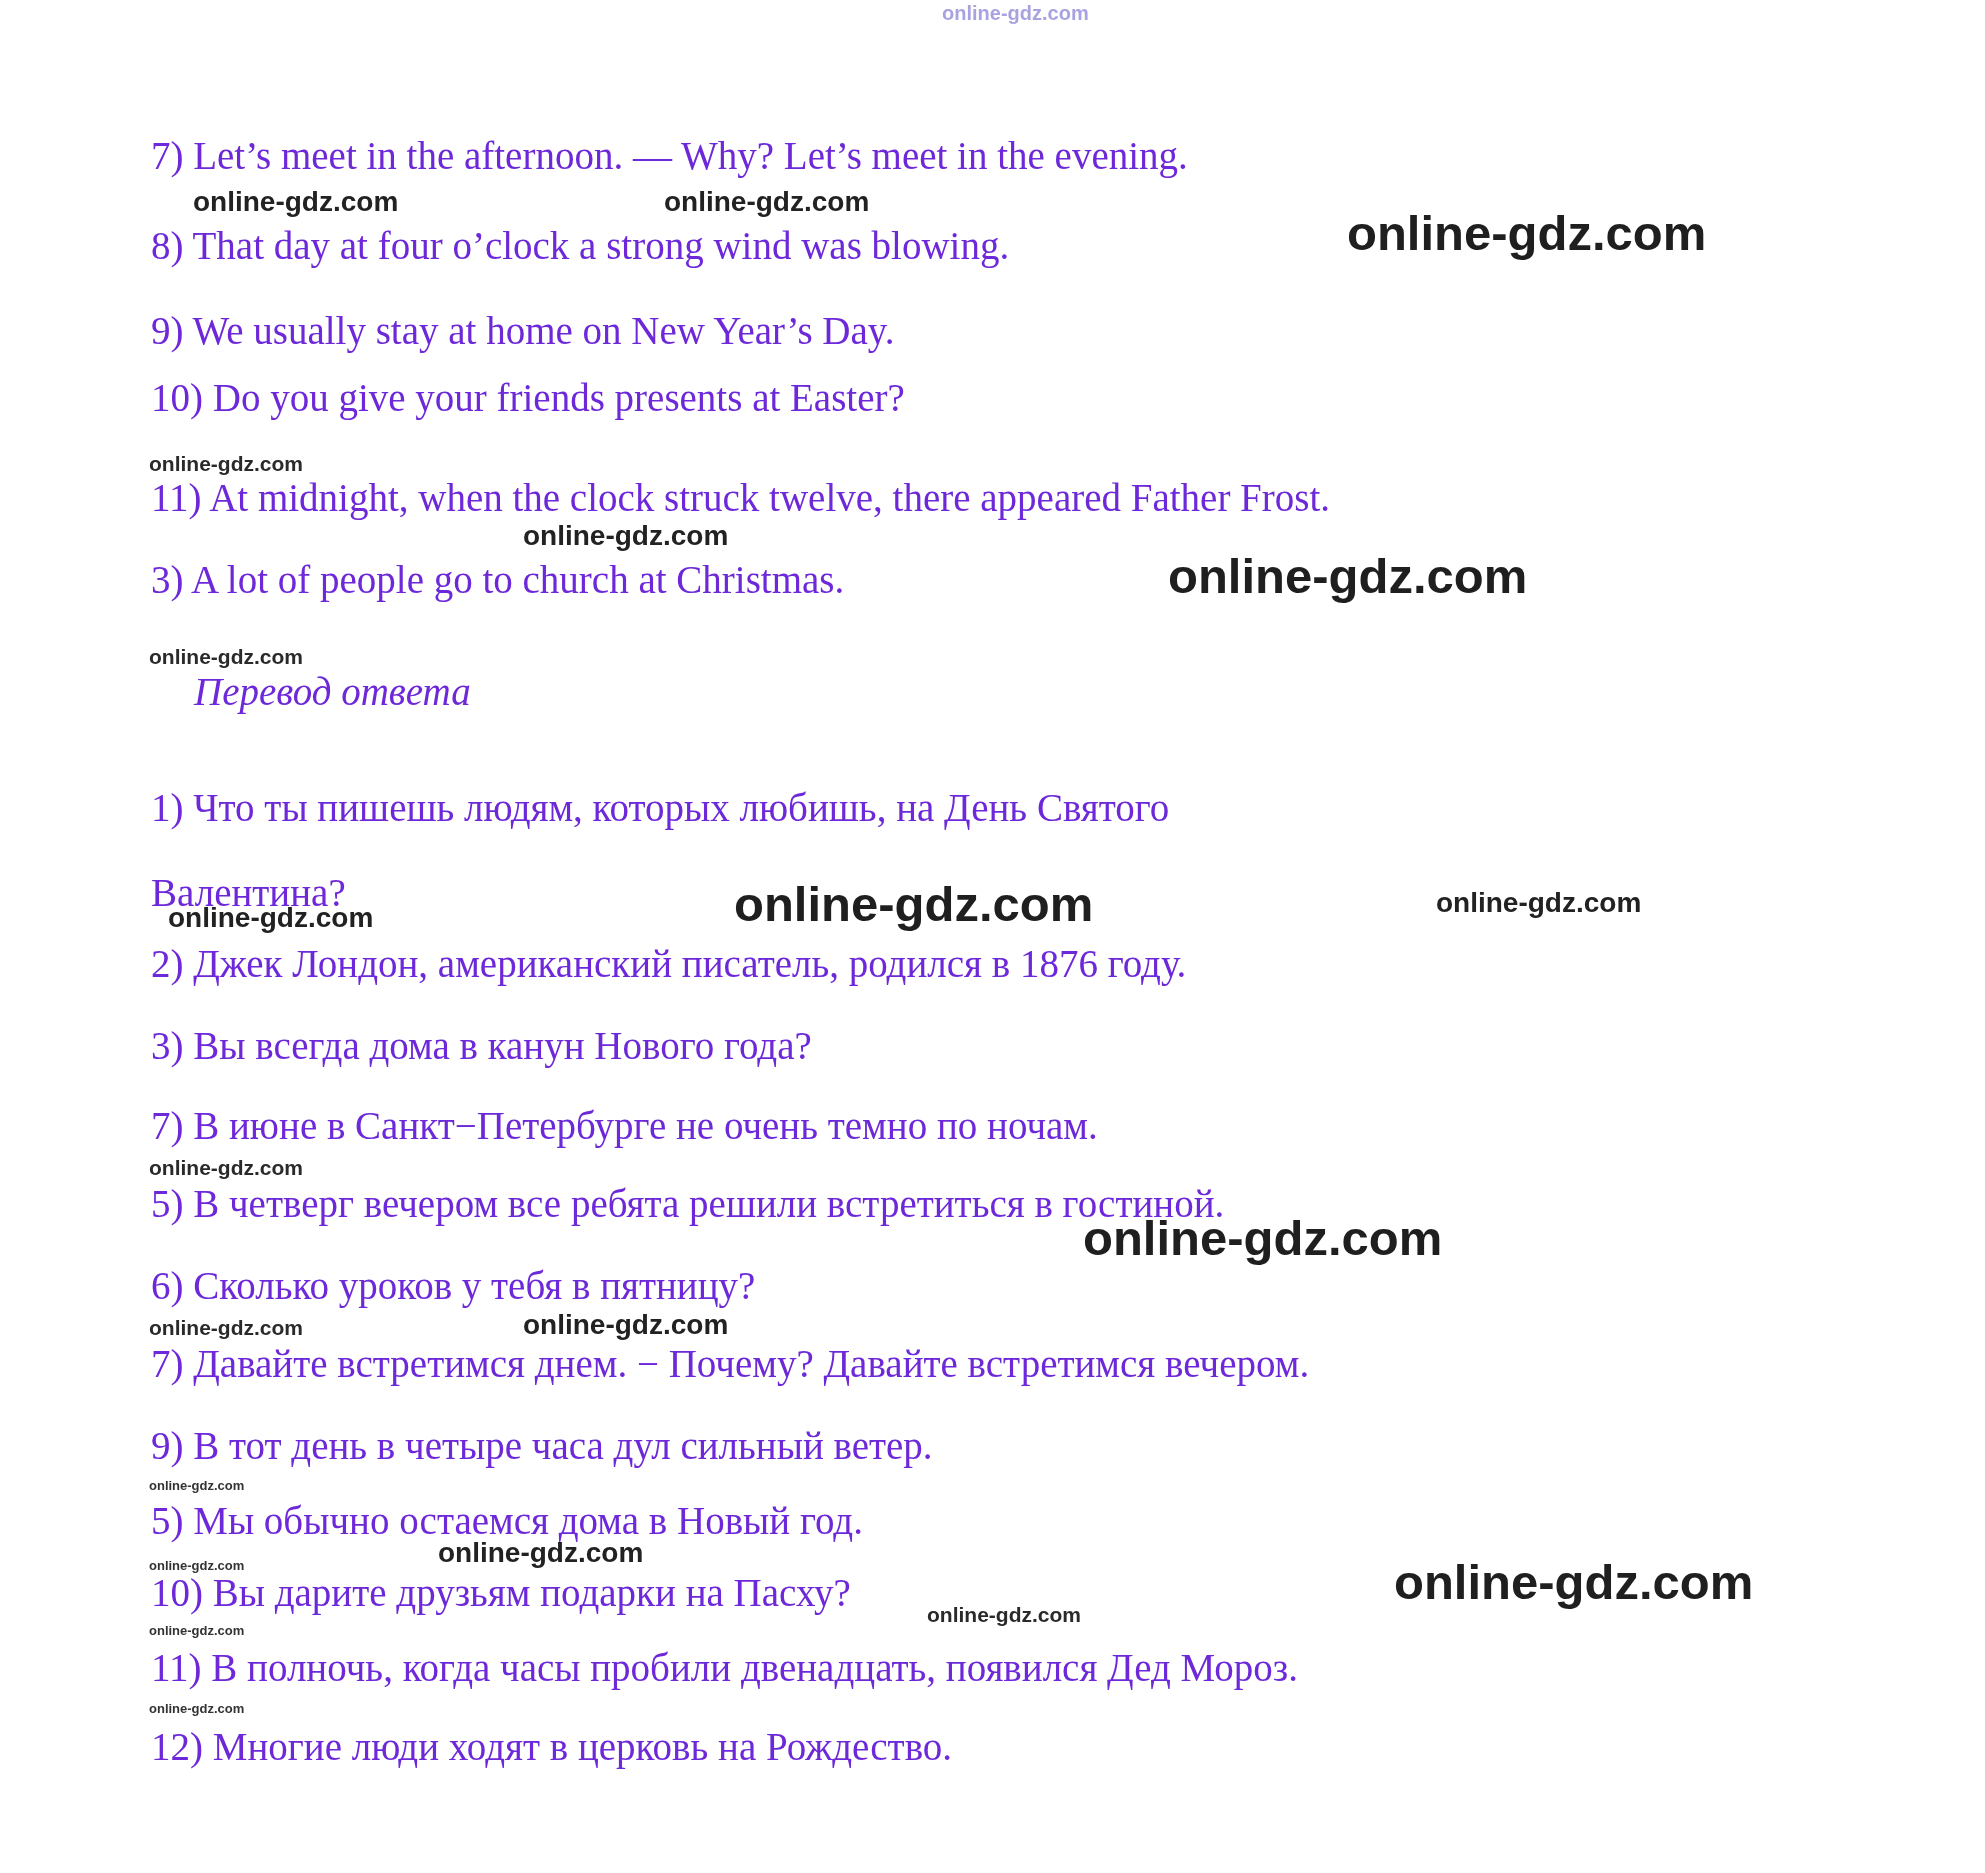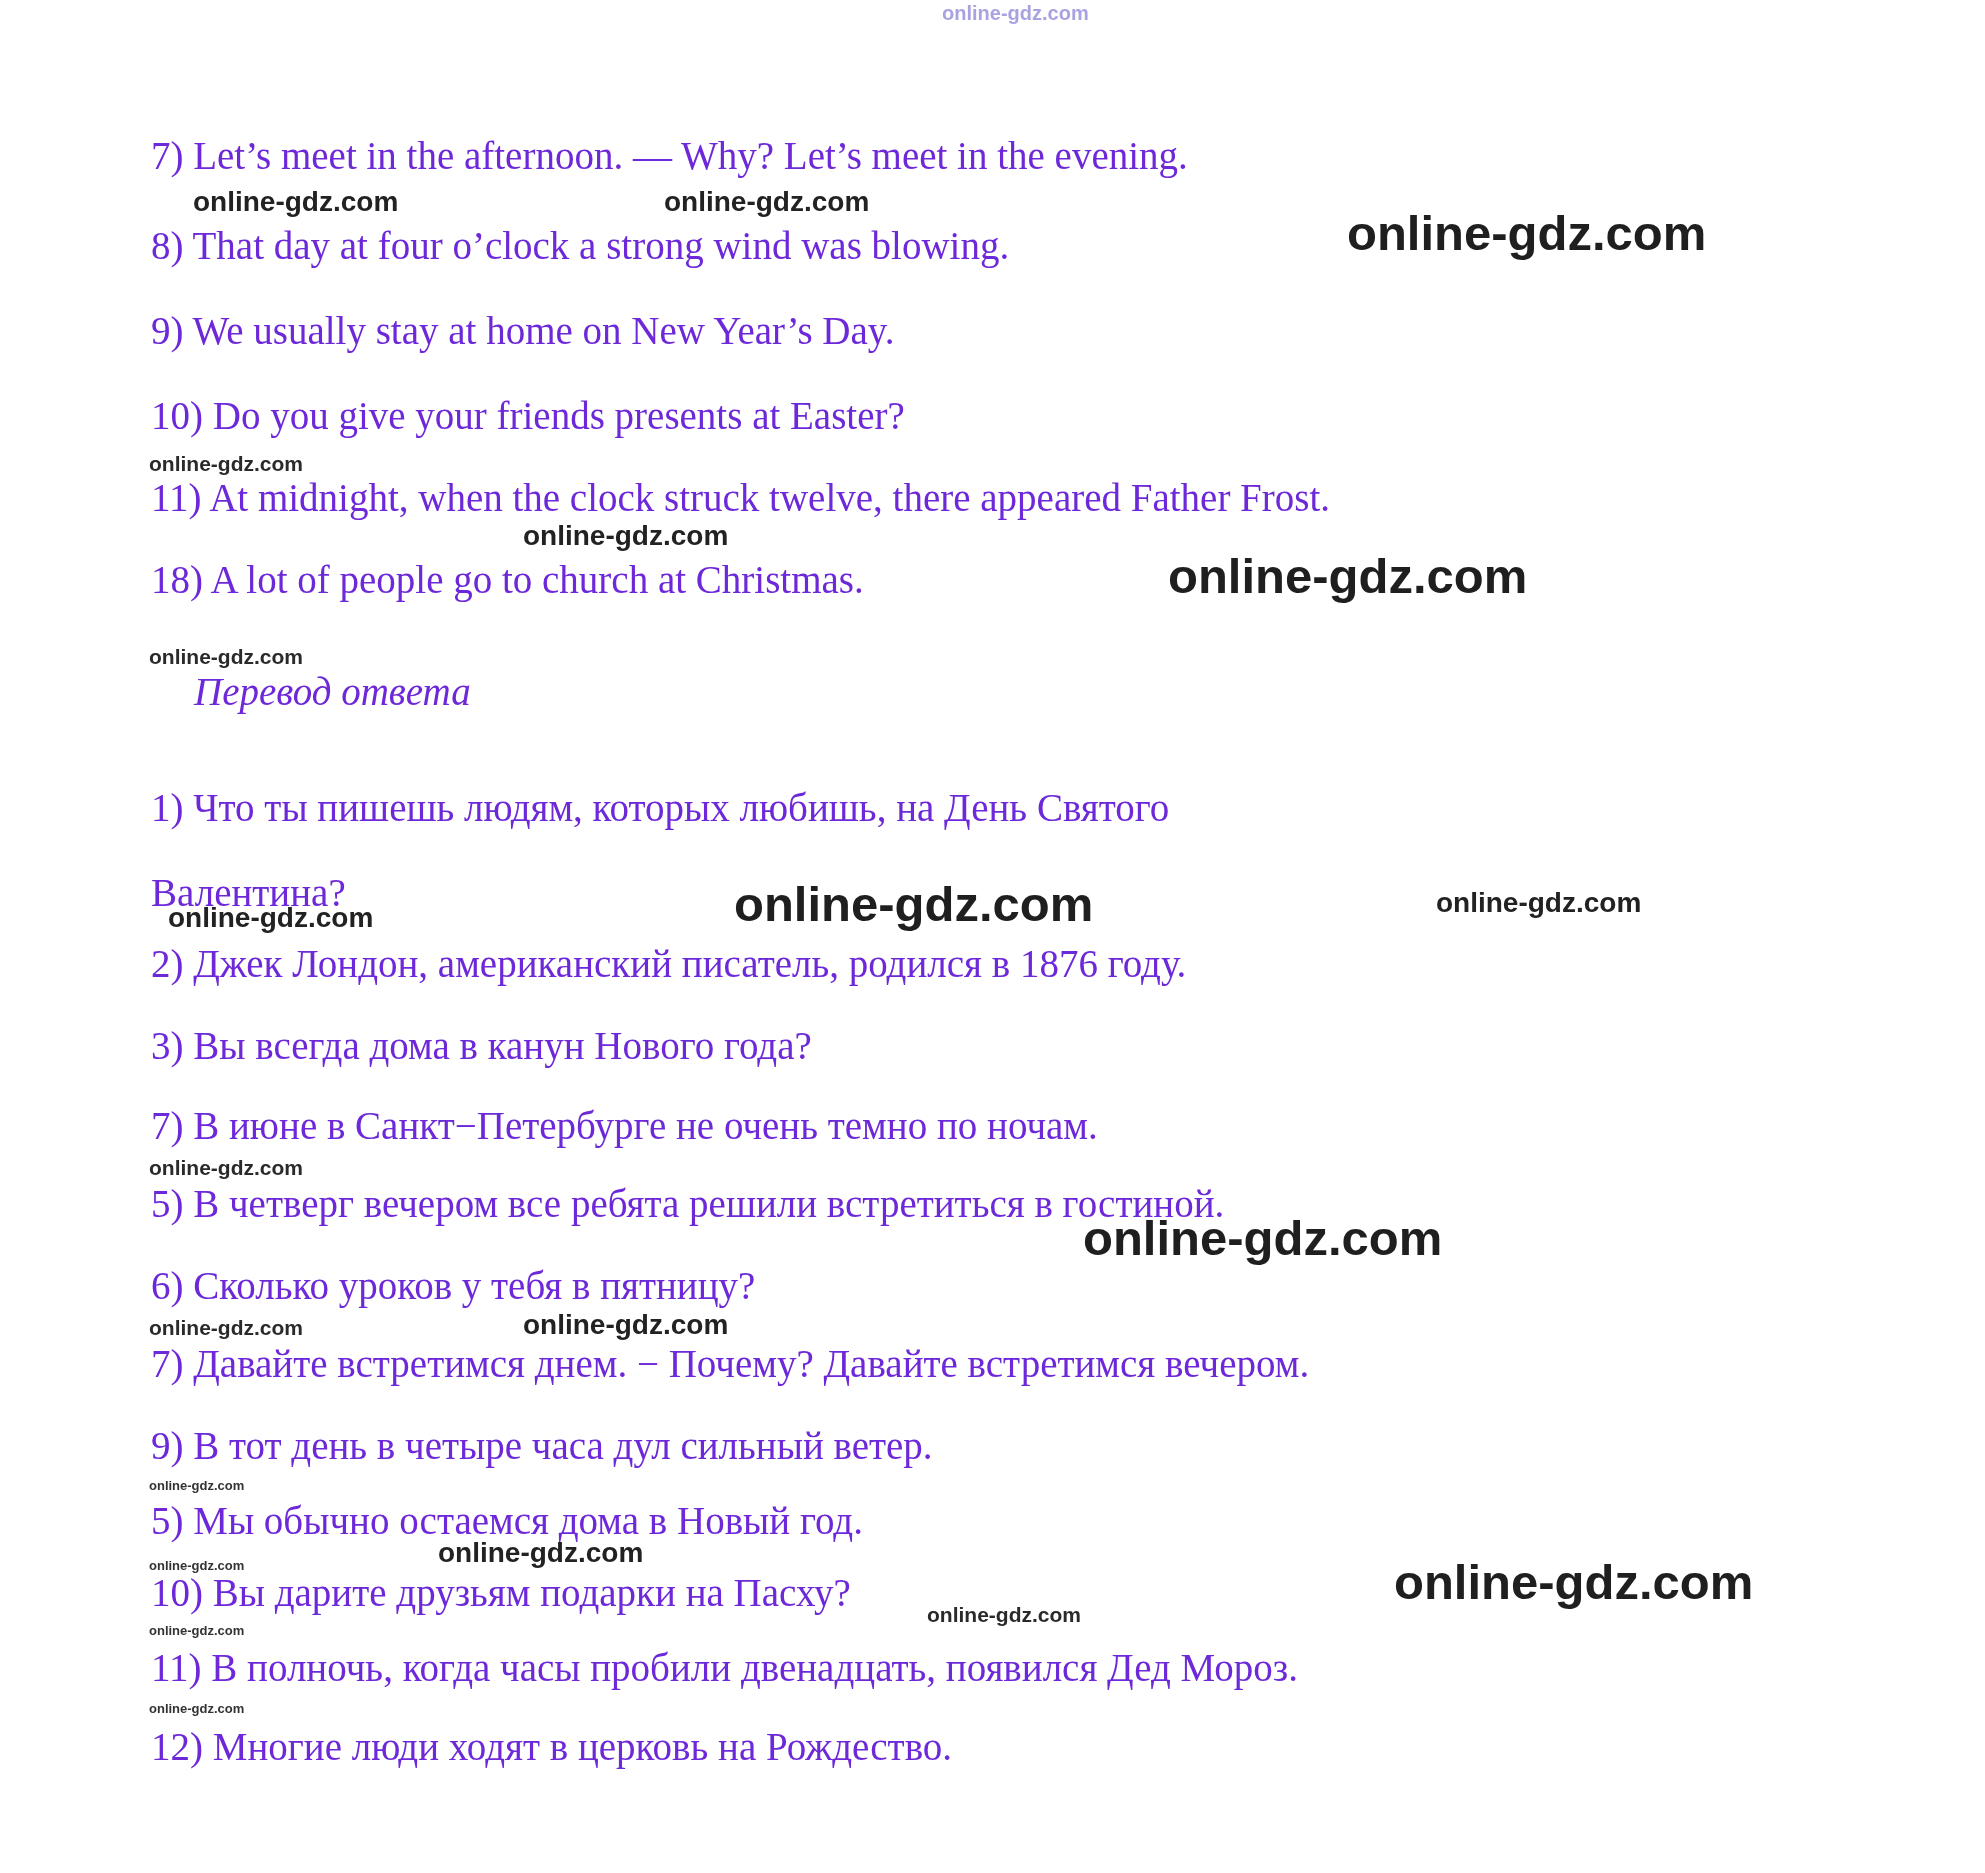--- a/index.html
+++ b/index.html
@@ -54,29 +54,29 @@
   <div class="line" style="left:151px; top:134px;">7) Let’s meet in the afternoon. — Why? Let’s meet in the evening.</div>
 
   <span class="wm wm-md" style="left:193px; top:186px;">online-gdz.com</span>
   <span class="wm wm-md" style="left:664px; top:186px;">online-gdz.com</span>
   <span class="wm wm-big" style="left:1347px; top:205px;">online-gdz.com</span>
 
   <div class="line" style="left:151px; top:224px;">8) That day at four o’clock a strong wind was blowing.</div>
 
   <div class="line" style="left:151px; top:309px;">9) We usually stay at home on New Year’s Day.</div>
 
-  <div class="line" style="left:151px; top:394px;">10) Do you give your friends presents at Easter?</div>
+  <div class="line" style="left:151px; top:376px;">10) Do you give your friends presents at Easter?</div>
 
   <span class="wm wm-sm" style="left:149px; top:452px;">online-gdz.com</span>
 
   <div class="line" style="left:151px; top:476px;">11) At midnight, when the clock struck twelve, there appeared Father Frost.</div>
 
   <span class="wm wm-md" style="left:523px; top:520px;">online-gdz.com</span>
 
-  <div class="line" style="left:151px; top:558px;">18) A lot of people go to church at Christmas.</div>
+  <div class="line" style="left:151px; top:558px;">3) A lot of people go to church at Christmas.</div>
   <span class="wm wm-big" style="left:1168px; top:548px;">online-gdz.com</span>
 
   <span class="wm wm-sm" style="left:149px; top:645px;">online-gdz.com</span>
 
   <div class="line heading" style="left:151px; top:670px;margin-left:43px;">Перевод ответа</div>
 
   <div class="line" style="left:151px; top:786px;">1) Что ты пишешь людям, которых любишь, на День Святого</div>
   <div class="line" style="left:151px; top:871px;">Валентина?</div>
 
   <span class="wm wm-md" style="left:168px; top:902px;">online-gdz.com</span>

